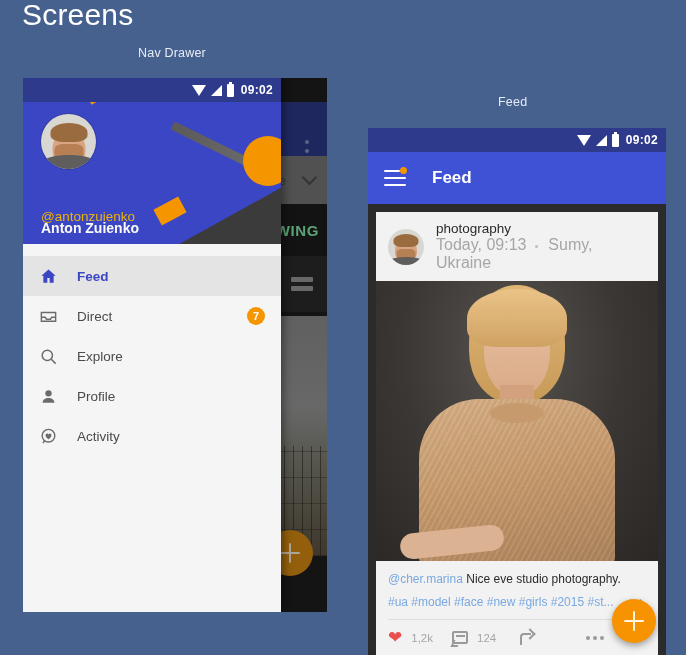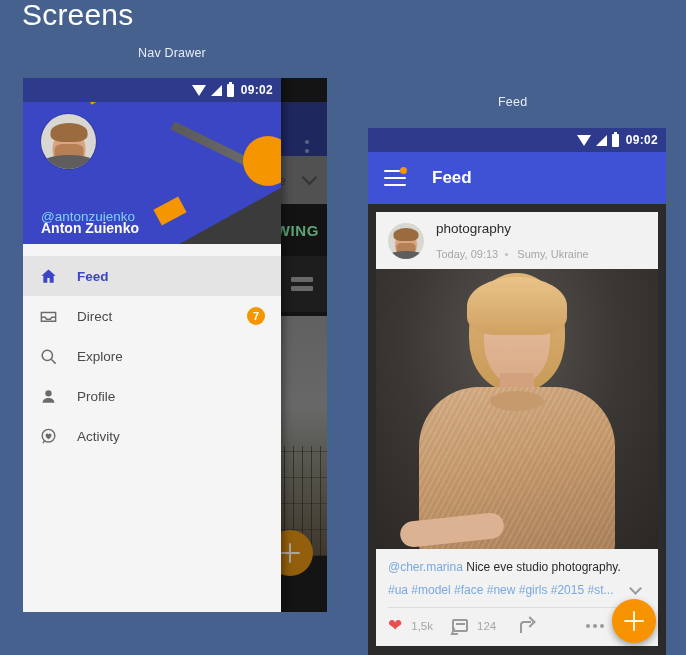--- a/index.html
+++ b/index.html
@@ -145,21 +145,21 @@
   .av-body {
     position:absolute; left:50%; bottom:-4px; transform:translateX(-50%);
     width:54px; height:18px; border-radius:46% 46% 0 0; background:#5f5e5c;
   }
   .drawer-name {
     position:absolute; left:18px; top:110px; z-index:3;
     font-size:14px; font-weight:bold; color:#fafafa;margin-top:32px;
   }
   .drawer-handle {
     position:absolute; left:18px; top:131px; z-index:3;
-    font-size:13.5px; color:#7dd3fc;
+    font-size:13.5px; color:#eab308;
   }
   .drawer-list { padding-top: 12px; background:#f5f5f5; height: calc(100% - 166px); }
   .nav-item {
     height:40px; display:flex; align-items:center; padding:0 16px; position:relative;
   }
   .nav-item.selected { background:#e4e4e4; }
   .nav-ic { width:30px; display:flex; align-items:center; justify-content:flex-start; }
   .nav-label { font-size:13.5px; color:#4a4a4a; margin-left:8px; }
   .nav-item.selected .nav-label { color:#3b46c4; font-weight:bold; }
   .badge {
@@ -189,21 +189,21 @@
   .feed-appbar-title { margin-left:26px; font-size:17px; font-weight:bold; color:#fff; }
 
   .card { margin:8px; background:#f2f2f2; }
   .card-head { display:flex; align-items:center; padding:9px 12px; background:#f2f2f2; }
   .c-avatar {
     width:36px; height:36px; border-radius:50%; overflow:hidden; position:relative;
     background:#d9d7d2; flex:none;
   }
   .c-meta { margin-left:12px; }
   .c-user { font-size:13.5px; color:#2b2b2b; }
-  .c-sub { font-size:11px; color:#a6a6a6; margin-top:12px; }
+  .c-sub { font-size:16px; color:#a6a6a6; margin-top:0; }
   .c-dot { display:inline-block; width:3px; height:3px; border-radius:50%; background:#bdbdbd; margin:0 6px 2px 4px; }
 
   .photo {
     height:280px; position:relative; overflow:hidden;
     background: radial-gradient(ellipse at 48% 26%, #585450 0%, #3a3734 52%, #2a2724 100%);
   }
   .p-hair {
     position:absolute; left:50%; top:4px; transform:translateX(-50%);
     width:96px; height:118px; border-radius:50% 50% 44% 44%;
     background: linear-gradient(180deg,#e0b677,#c89a58);
@@ -460,21 +460,21 @@
         <div class="tags-row">
           <span class="tags">#ua #model #face #new #girls #2015 #st...</span>
           <span class="chev-down"></span>
         </div>
       </div>
 
       <div class="divider"></div>
 
       <div class="actions">
         <span class="heart">❤</span>
-        <span class="act-count">1,5k</span>
+        <span class="act-count">1,2k</span>
         <span class="cmt"></span>
         <span class="act-count">124</span>
         <span class="share"></span>
         <span class="dots">
             <i></i>
             <i></i>
             <i></i>
           </span>
       </div>
     </div>

